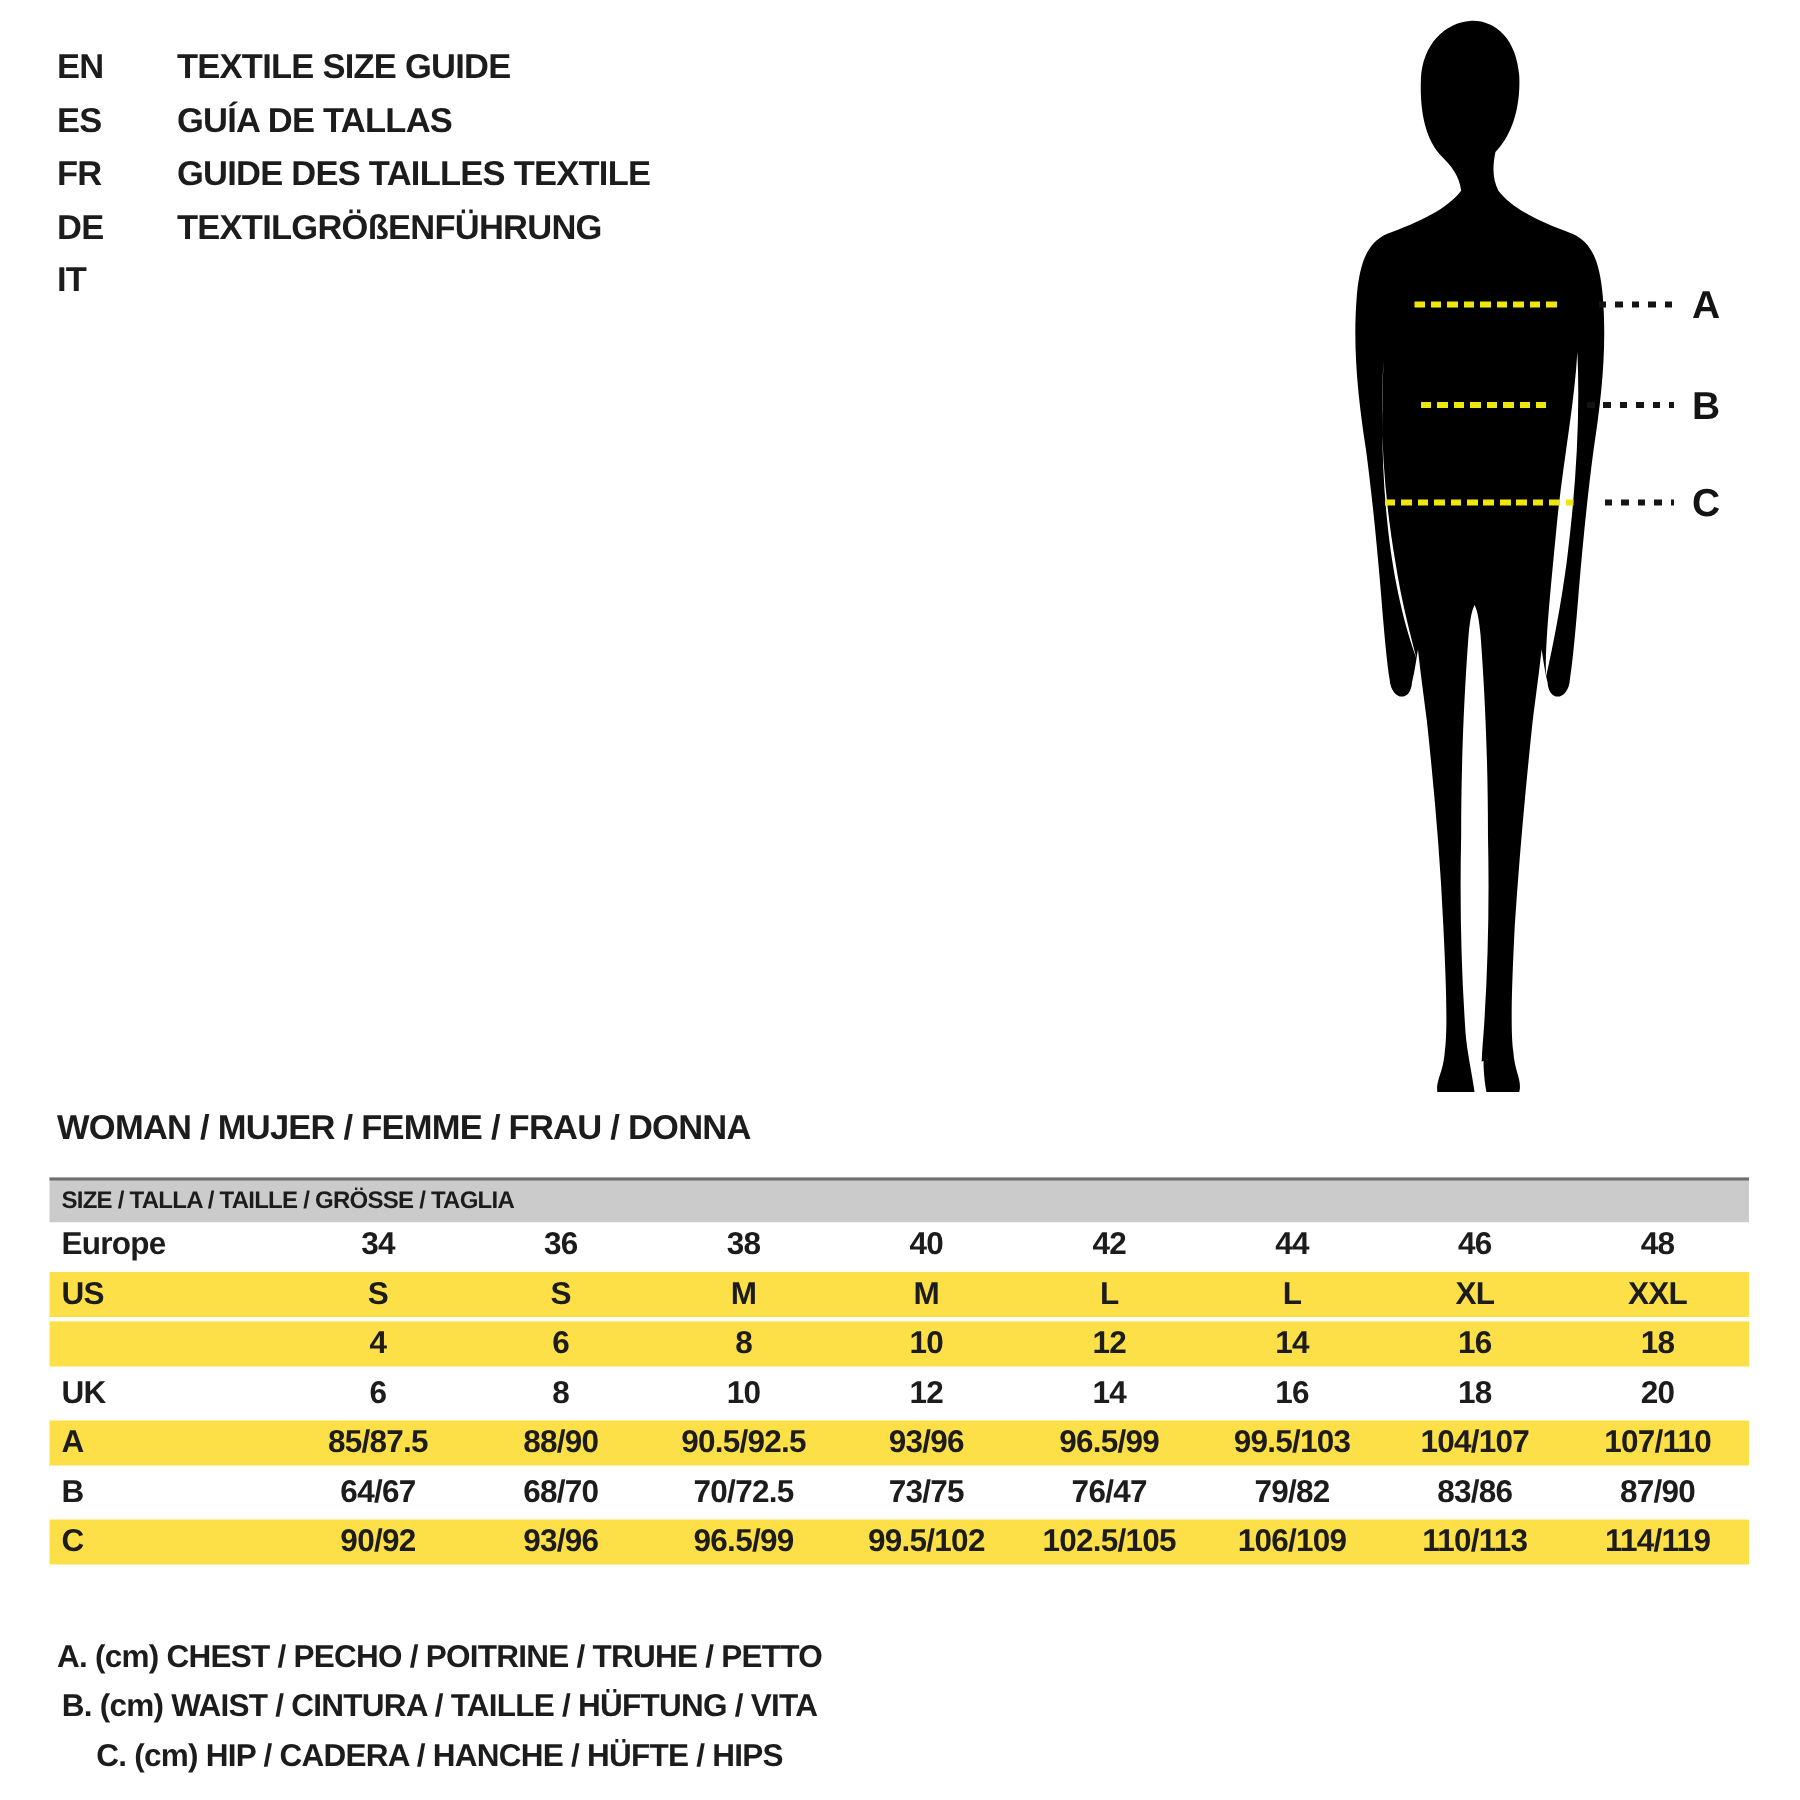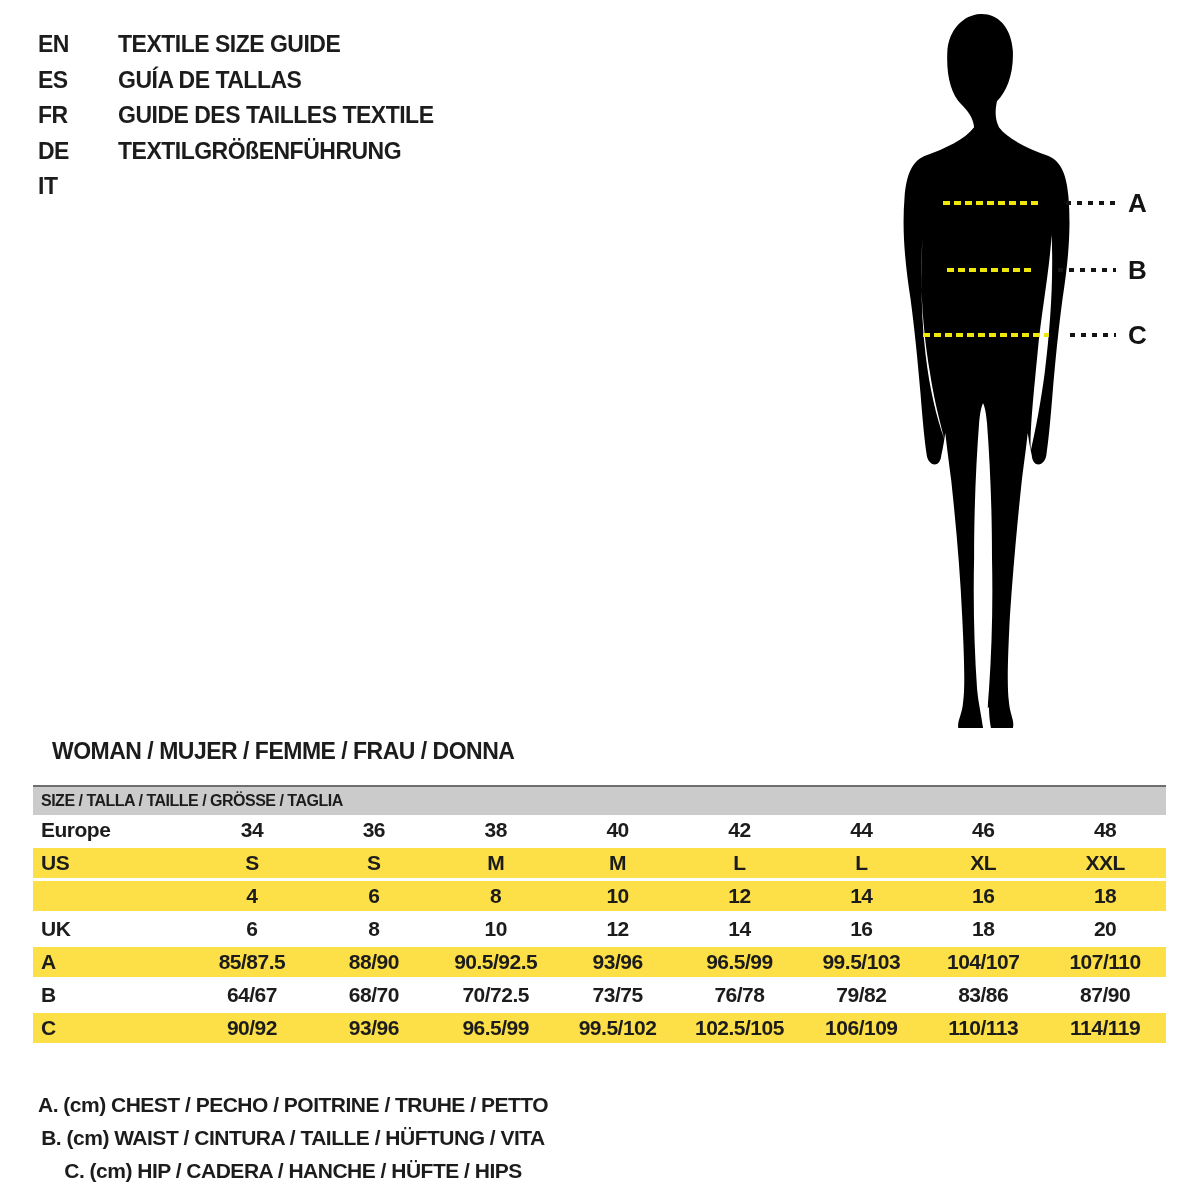--- a/index.html
+++ b/index.html
@@ -24,21 +24,21 @@
   .line-a-y{left:943px;top:201px;width:99px;}
   .line-a-b{left:1066px;top:201px;width:50px;}
   .lab-a{left:1128px;top:188px;}
   .line-b-y{left:947px;top:268px;width:87px;}
   .line-b-b{left:1058px;top:268px;width:58px;}
   .lab-b{left:1128px;top:255px;}
   .line-c-y{left:923px;top:333px;width:126px;}
   .line-c-b{left:1070px;top:333px;width:46px;}
   .lab-c{left:1128px;top:320px;}
   
-  .section-title{position:absolute;left:52px;top:738px;font-size:23px;font-weight:700;white-space:nowrap;}
+  .section-title{position:absolute;left:38px;top:738px;font-size:23px;font-weight:700;white-space:nowrap;}
   
   .size-table{position:absolute;left:33px;top:785px;width:1133px;}
   .thead{height:28px;line-height:28px;background:#cbcbcb;border-top:2px solid #6e6e6e;
     font-size:16px;font-weight:700;padding-left:8px;}
   .trow{display:flex;height:30px;line-height:30px;border-bottom:3px solid #ffffff;
     font-size:21px;font-weight:700;background:#ffffff;}
   .trow.shade{background:#fde047;}
   .cell{flex:1;text-align:center;white-space:nowrap;}
   .cell.label{flex:0 0 150px;text-align:left;padding-left:8px;}
   
@@ -172,21 +172,21 @@
         <div class="cell">99.5/103</div>
         <div class="cell">104/107</div>
         <div class="cell">107/110</div>
       </div>
       <div class="trow">
         <div class="cell label">B</div>
         <div class="cell">64/67</div>
         <div class="cell">68/70</div>
         <div class="cell">70/72.5</div>
         <div class="cell">73/75</div>
-        <div class="cell">76/78</div>
+        <div class="cell">76/47</div>
         <div class="cell">79/82</div>
         <div class="cell">83/86</div>
         <div class="cell">87/90</div>
       </div>
       <div class="trow shade">
         <div class="cell label">C</div>
         <div class="cell">90/92</div>
         <div class="cell">93/96</div>
         <div class="cell">96.5/99</div>
         <div class="cell">99.5/102</div>

